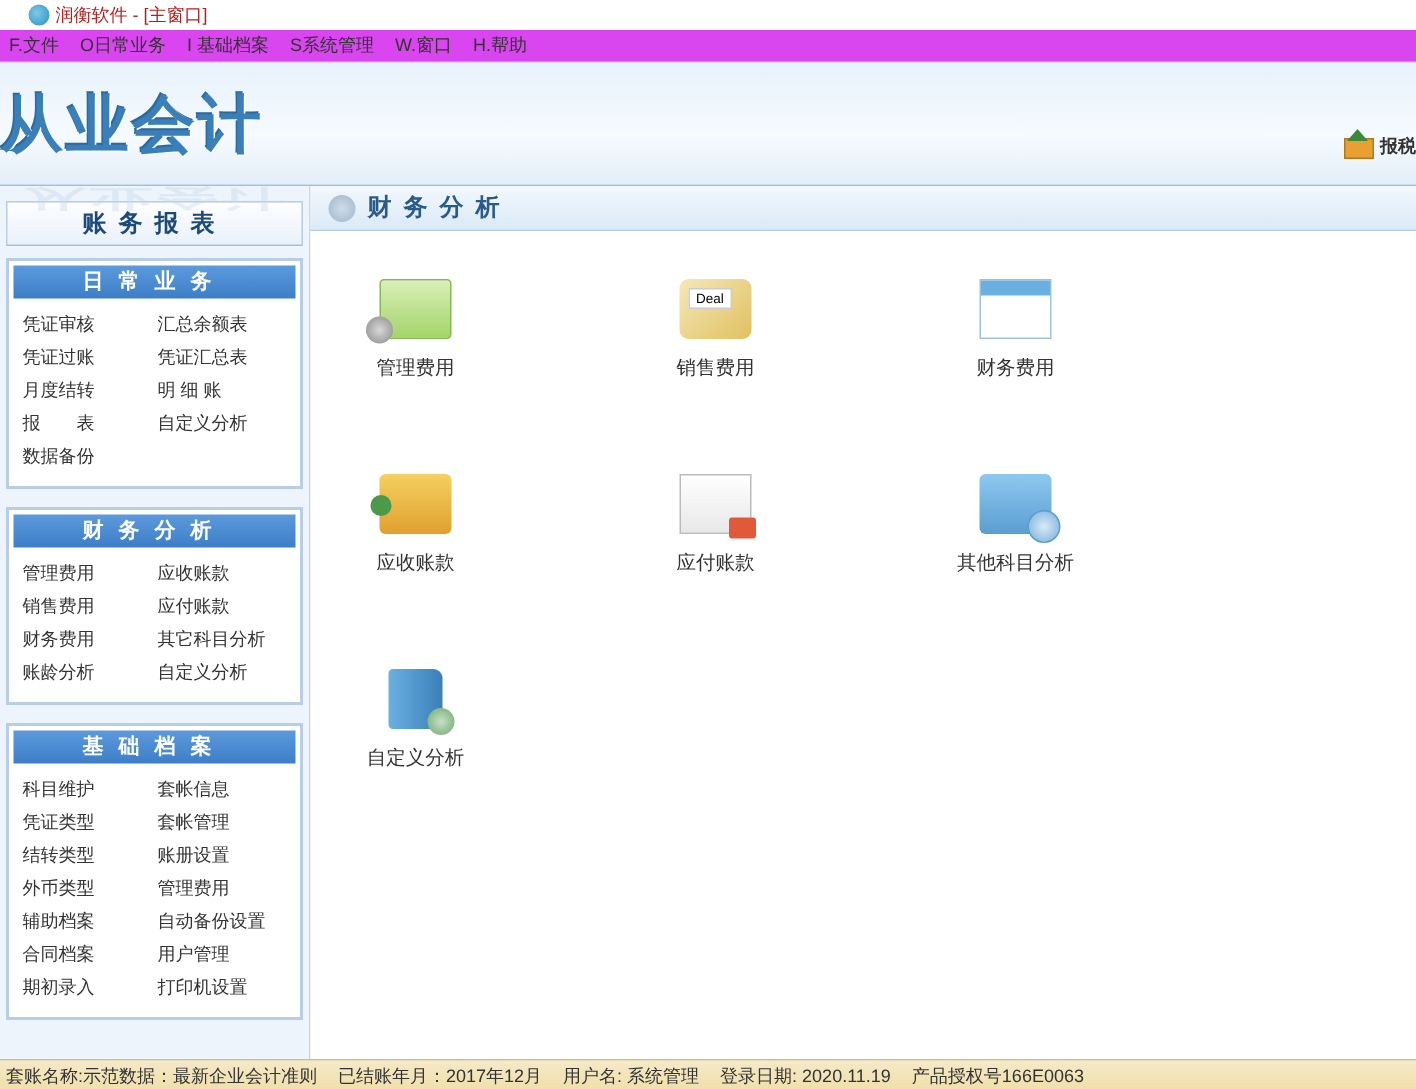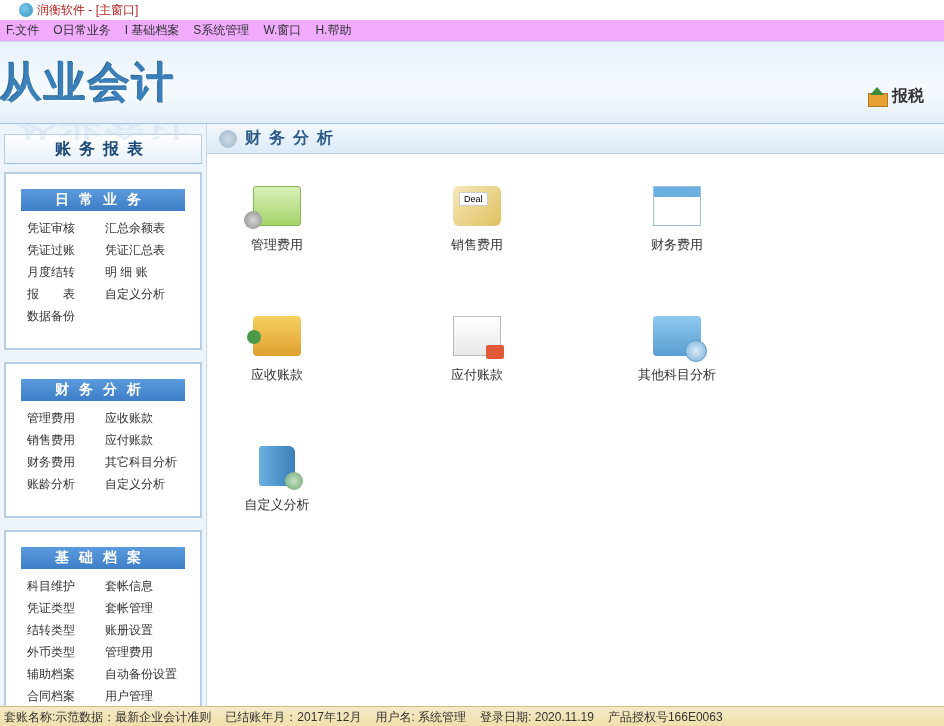--- a/index.html
+++ b/index.html
@@ -3,39 +3,39 @@
 <meta charset="utf-8">
 <style>
 * { margin: 0; padding: 0; box-sizing: border-box; font-family: "Microsoft YaHei", SimSun, sans-serif; }
 body { width: 944px; height: 726px; background: #fff; overflow: hidden; font-size: 12px; }
 
 
 .titlebar { height: 20px; background: #fff; display: flex; align-items: center; padding-left: 19px; color: #b91c1c; }
 .titlebar .icon { width: 14px; height: 14px; background: radial-gradient(circle at 40% 40%, #7ec9e6, #2a8fc4); border-radius: 50%; margin-right: 4px; }
 
 
-.menubar { height: 22px; background: #f0abfc; display: flex; align-items: center; padding: 0 6px; gap: 14px; border-bottom: 1px solid #c8d8e8; color: #333; }
+.menubar { height: 22px; background: #d946ef; display: flex; align-items: center; padding: 0 6px; gap: 14px; border-bottom: 1px solid #c8d8e8; color: #333; }
 .menubar .menu-item { cursor: pointer; }
 
 
 .banner { height: 82px; background: linear-gradient(to bottom, #e8f2fb 0%, #f5faff 60%, #e4eef8 100%); position: relative; border-bottom: 1px solid #9cc2e0; display: flex; align-items: center; }
 .banner .logo-text { font-size: 42px; font-weight: bold; color: #3a7fb8; text-shadow: 1px 1px 0 #fff, -1px -1px 0 #2a6a9e; letter-spacing: 2px; }
 .banner .logo-reflect { position: absolute; left: 16px; top: 62px; font-size: 42px; font-weight: bold; color: #c5d9eb; opacity: 0.4; transform: scaleY(-0.4); letter-spacing: 2px; }
-.banner .tax-link { position: absolute; right: 20px; top: 44px; display: flex; align-items: center; font-size: 16px; font-weight: bold; color: #333; }
+.banner .tax-link { position: absolute; right: 0; top: 44px; display: flex; align-items: flex-end; font-size: 12px; font-weight: bold; color: #333; }
 .tax-icon { width: 22px; height: 20px; margin-right: 4px; position: relative; }
 .tax-icon::before { content: ""; position: absolute; top: 6px; left: 2px; width: 18px; height: 12px; background: #e8a030; border: 1px solid #b07820; }
 .tax-icon::after { content: ""; position: absolute; top: 0; left: 4px; width: 0; height: 0; border-left: 7px solid transparent; border-right: 7px solid transparent; border-bottom: 8px solid #3a8a3a; }
 
 
 .main { display: flex; height: 582px; background: #8b5cf6; }
 
 
 .sidebar { width: 206px; background: #edf4fc; padding: 10px 4px 0 4px; overflow-y: auto; }
 .sidebar-tab { background: linear-gradient(to bottom, #fefeff, #e9f1fa); border: 1px solid #b8cee4; border-bottom: 1px solid #9cc2e0; height: 30px; display: flex; align-items: center; justify-content: center; font-size: 16px; color: #1b4a7a; font-weight: bold; letter-spacing: 8px; margin-bottom: 8px; }
-.sidebar-group { border: 2px solid #b8cee4; background: #fff; margin-bottom: 12px; padding: 15px; }
+.sidebar-group { border: 2px solid #b8cee4; background: #fff; margin-bottom: 12px; padding: 3px; }
 .sidebar-group-header { background: linear-gradient(to bottom, #5c9adc, #3d7ec7); color: #fff; height: 22px; display: flex; align-items: center; justify-content: center; font-size: 14px; letter-spacing: 10px; font-weight: bold; }
 .sidebar-items { padding: 6px 4px; }
 .sidebar-row { display: flex; height: 22px; align-items: center; }
 .sidebar-link { flex: 1; color: #333; cursor: pointer; padding-left: 2px; font-size: 12px; }
 
 
 .content { flex: 1; background: #fff; border-left: 1px solid #c8d8e8; display: flex; flex-direction: column; }
 .content-header { height: 30px; background: linear-gradient(to bottom, #f2f8fd, #dbeaf7); border-bottom: 1px solid #b8cee4; display: flex; align-items: center; padding-left: 12px; gap: 8px; }
 .content-header .gear { width: 18px; height: 18px; border-radius: 50%; background: radial-gradient(circle, #cfdce8, #9fb6ca); position: relative; }
 .content-header .title { font-size: 16px; color: #2a5a8a; font-weight: bold; letter-spacing: 8px; }

